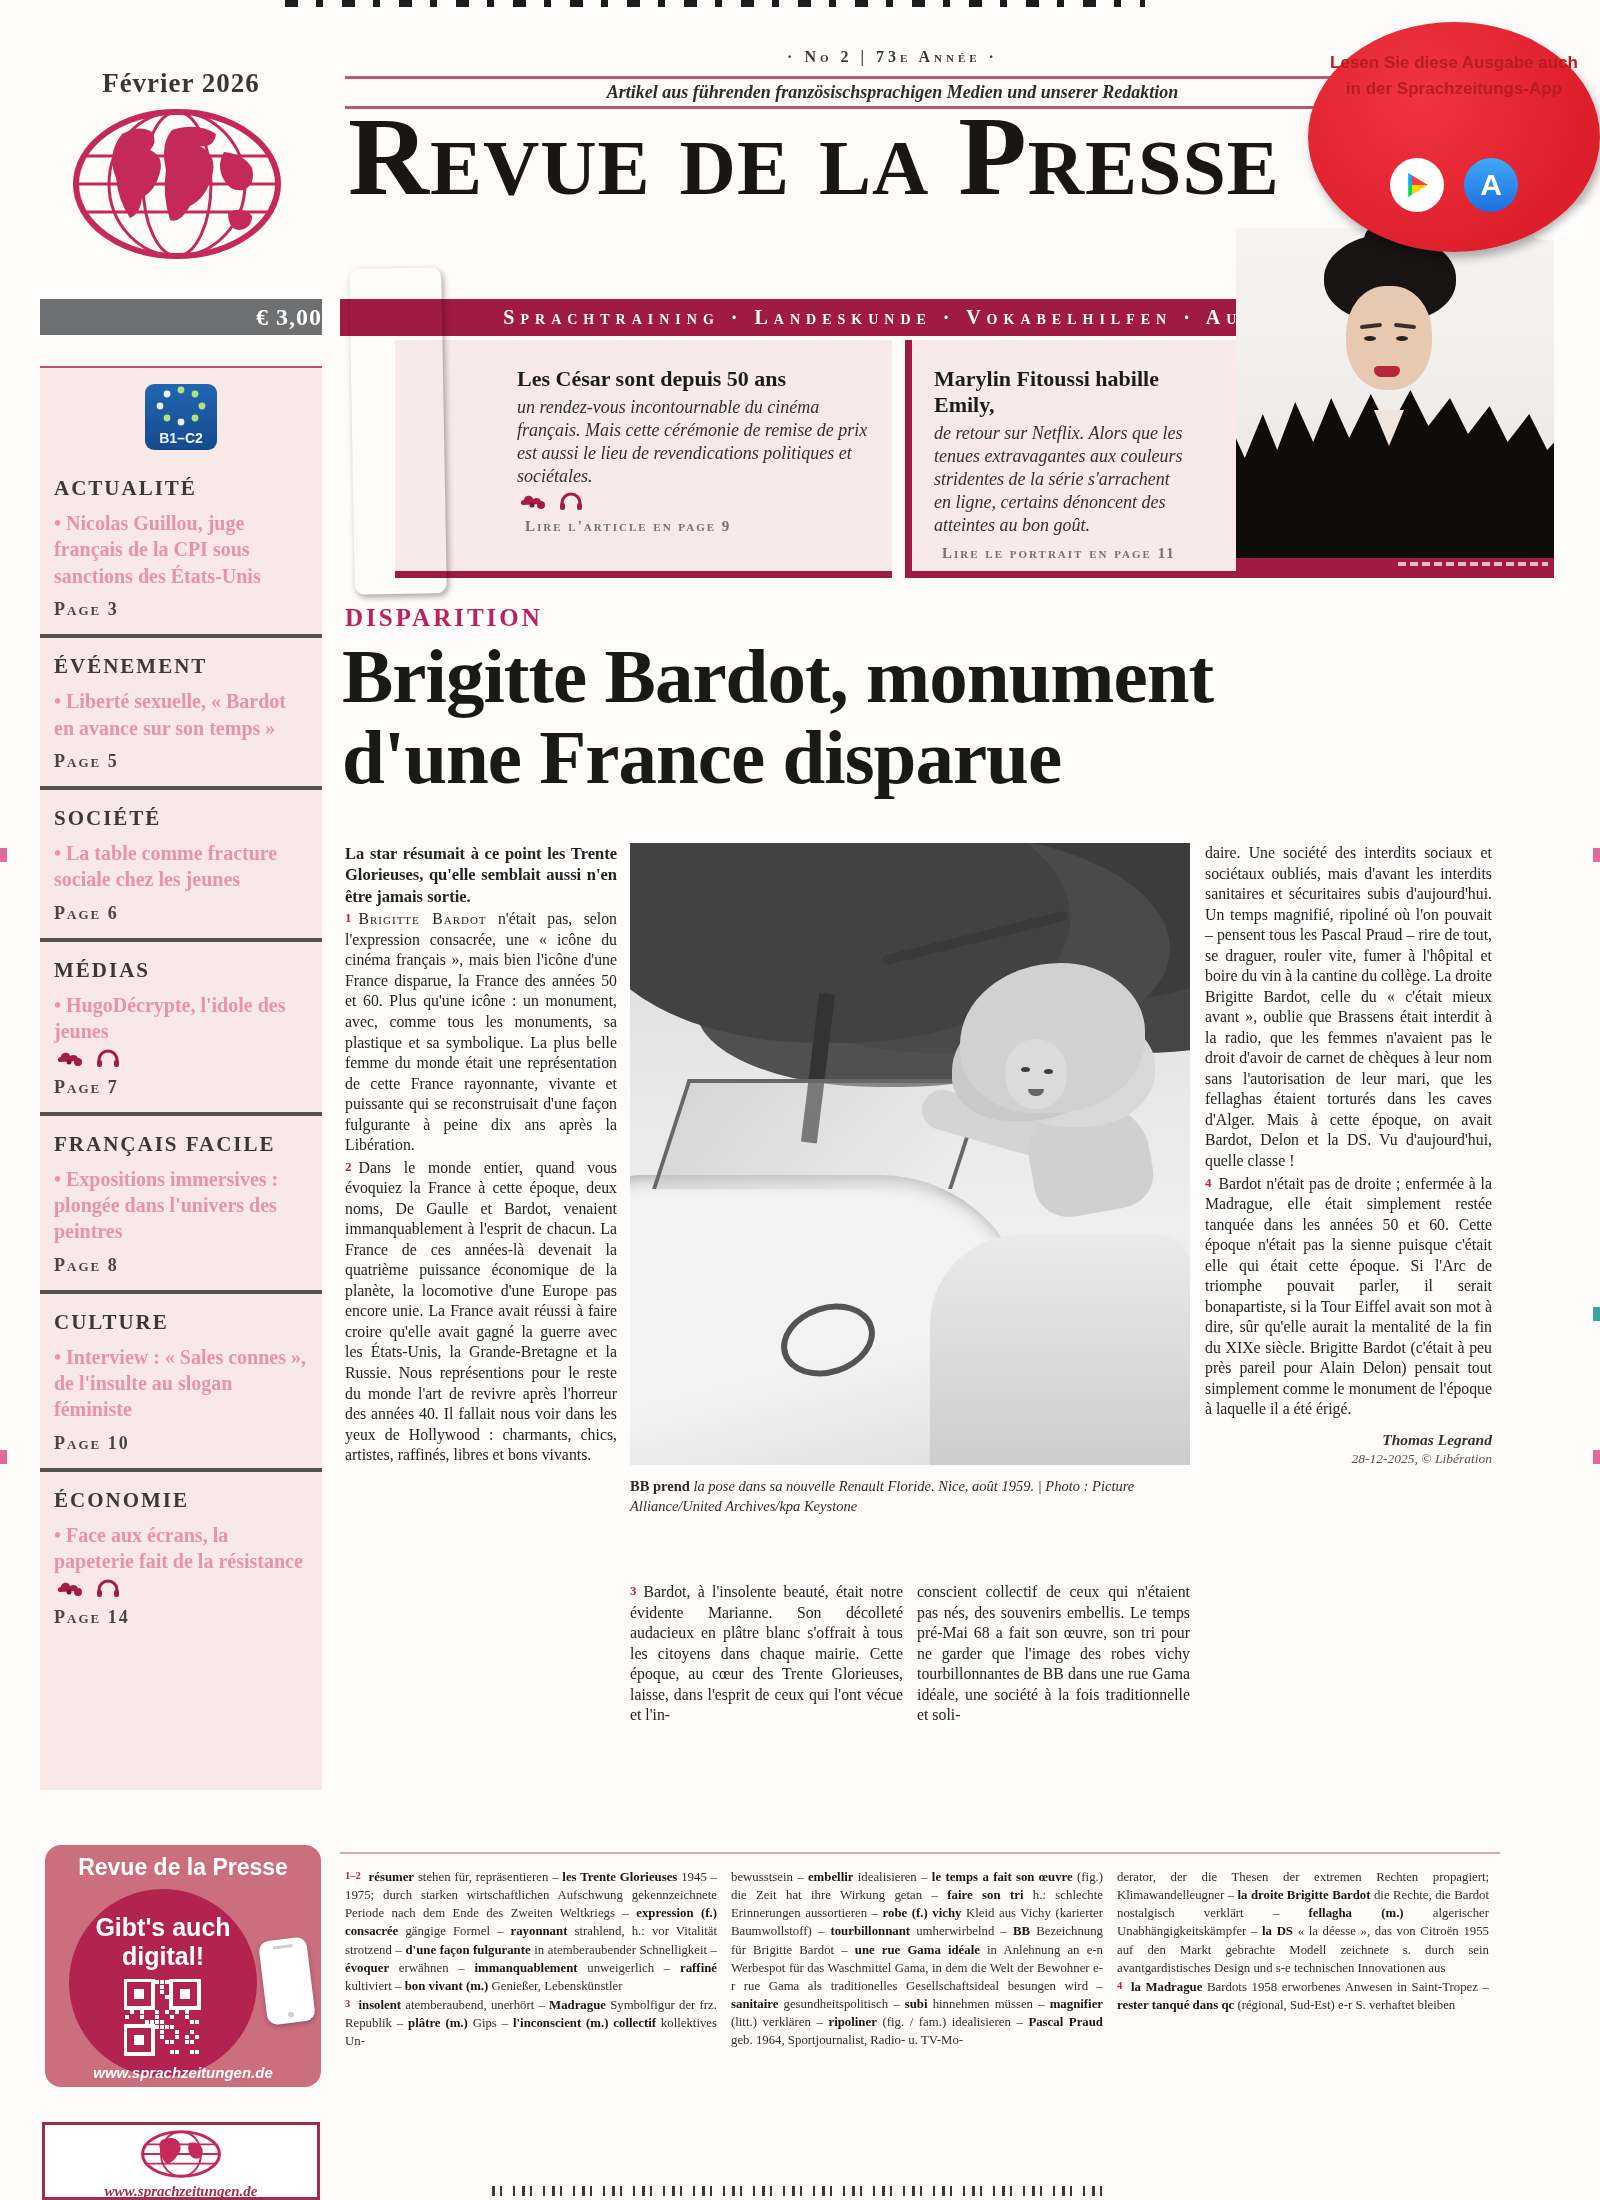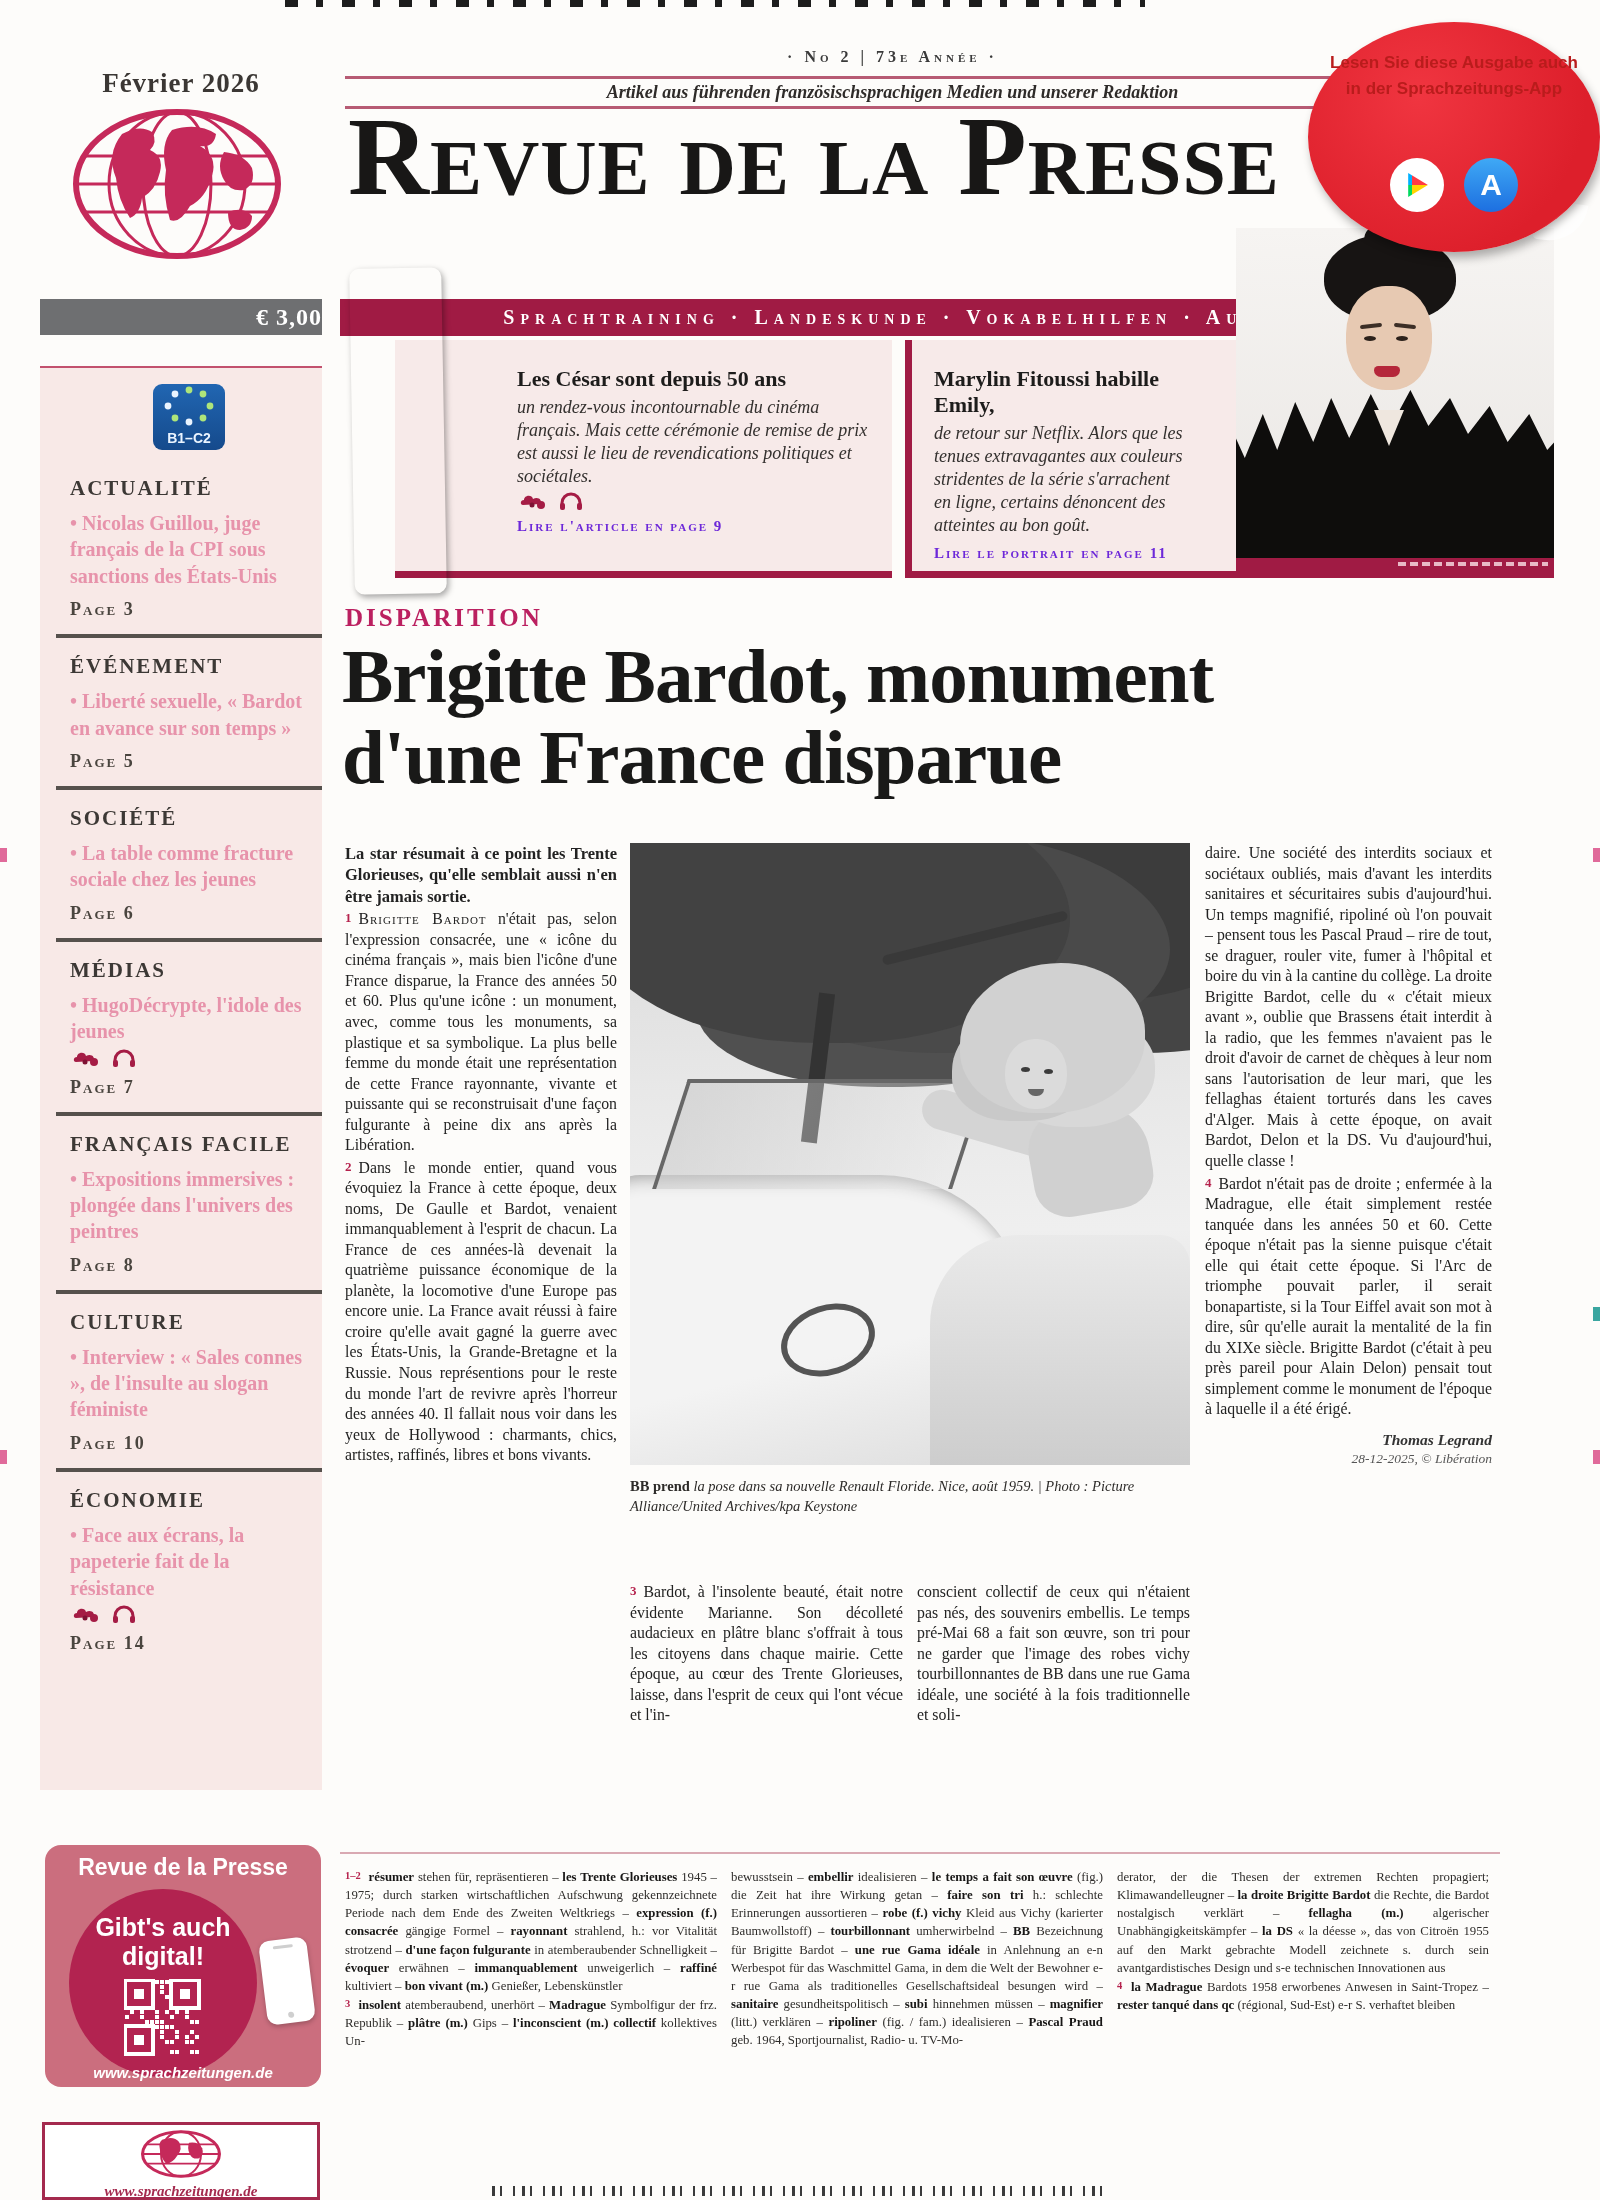--- a/index.html
+++ b/index.html
@@ -16,21 +16,21 @@
     background:repeating-linear-gradient(90deg,#3a3a3a 0 3px,transparent 3px 8px,#3a3a3a 8px 10px,transparent 10px 21px,#3a3a3a 21px 23px,transparent 23px 30px); }
   .mark { width:7px; height:14px; }
 
   
   .date { left:40px; top:68px; width:282px; text-align:center;
           font-size:27px; font-weight:bold; color:#3b3734; letter-spacing:1px; }
   .globe { left:68px; top:100px; }
   .price { left:40px; top:299px; width:282px; height:36px; background:#6e6f71;
            color:#fff; font-weight:bold; font-size:24px; text-align:right; line-height:36px; letter-spacing:1px; }
   .sidebar { left:40px; top:366px; width:282px; height:1424px; background:#f8e9e7;
-             border-top:2px solid #c2516e; padding:14px 0 0 16px; overflow:hidden; }
+             border-top:2px solid #c2516e; padding:14px 0 0 0; overflow:hidden; }
   .eu-badge { width:72px; height:66px; margin:2px auto 10px auto; border-radius:9px;
               background:linear-gradient(#2166b2,#154a8c); position:relative; }
   .eu-label { position:absolute; bottom:4px; width:100%; text-align:center; color:#eaf4ff;
               font-family:"Liberation Sans",sans-serif; font-size:14px; font-weight:bold; }
   .sb-sec { padding:16px 14px 14px 14px; }
   .sb-sec + .sb-sec { border-top:4px solid #56514d; }
   .sb-title { font-size:21px; font-weight:bold; letter-spacing:2px; color:#3c3835;
               text-transform:uppercase; margin-bottom:9px; }
   .sb-teaser { font-size:20px; font-weight:bold; line-height:1.32; color:#e793ab; }
   .sb-page { margin-top:10px; font-variant:small-caps; font-weight:bold; letter-spacing:2px;
@@ -97,21 +97,21 @@
       radial-gradient(20px 16px at 70% 78%, #46false 0 45%, transparent 46%),
       radial-gradient(24px 18px at 40% 88%, #93805f 0 45%, transparent 46%),
       linear-gradient(160deg,#564a39,#2f2920 55%,#6d5f49);
     box-shadow:2px 3px 6px rgba(0,0,0,.35); }
   .teaser { background:#f7eae9; border-bottom:7px solid #a01b44; z-index:3; }
   .teaser-left { left:395px; top:340px; width:497px; height:238px; padding:26px 16px 0 122px; }
   .teaser-right { left:905px; top:340px; width:649px; height:238px; border-left:7px solid #a01b44; padding:26px 0 0 22px; }
   .t-head { font-size:22px; font-weight:bold; color:#1d1c1b; margin-bottom:4px; }
   .t-body { font-size:18px; font-style:italic; line-height:1.28; color:#33302e; }
   .t-right-txt { width:252px; }
-  .t-link { font-variant:small-caps; font-weight:bold; letter-spacing:2px; font-size:15px; color:#6d28d9; margin-top:8px; }
+  .t-link { font-variant:small-caps; font-weight:bold; letter-spacing:2px; font-size:15px; color:#737373; margin-top:8px;margin-left:8px; }
   .fitoussi { position:absolute; right:0; top:-112px; width:318px; height:343px; overflow:hidden;
               background:linear-gradient(#f6f4f2,#e9e6e3); }
   .credit-strip { position:absolute; bottom:0; width:100%; height:13px; background:#a01b44; }
   .credit-strip i { position:absolute; right:6px; top:4px; width:150px; height:4px;
       background:repeating-linear-gradient(90deg,#e8b9c6 0 8px,transparent 8px 12px); }
 
   
   .kicker { left:345px; top:604px; font-size:25px; font-weight:bold; letter-spacing:3px;
             color:#bb2060; text-transform:uppercase; }
   .headline { left:342px; top:636px; width:1170px; font-size:77px; font-weight:bold;

